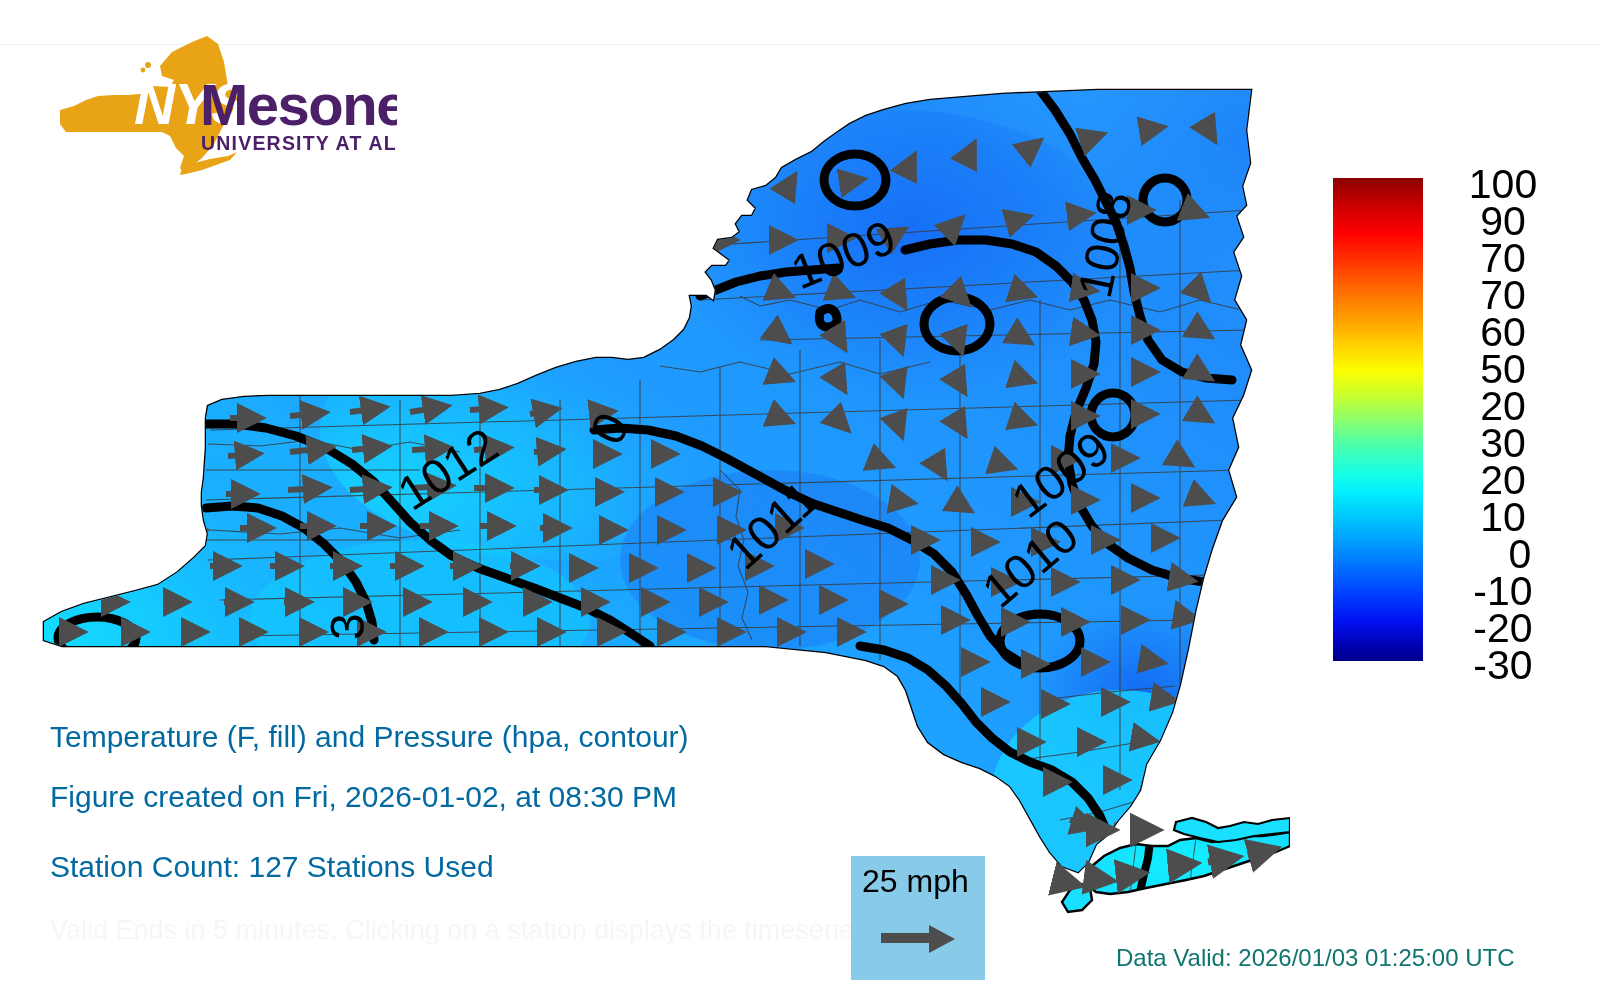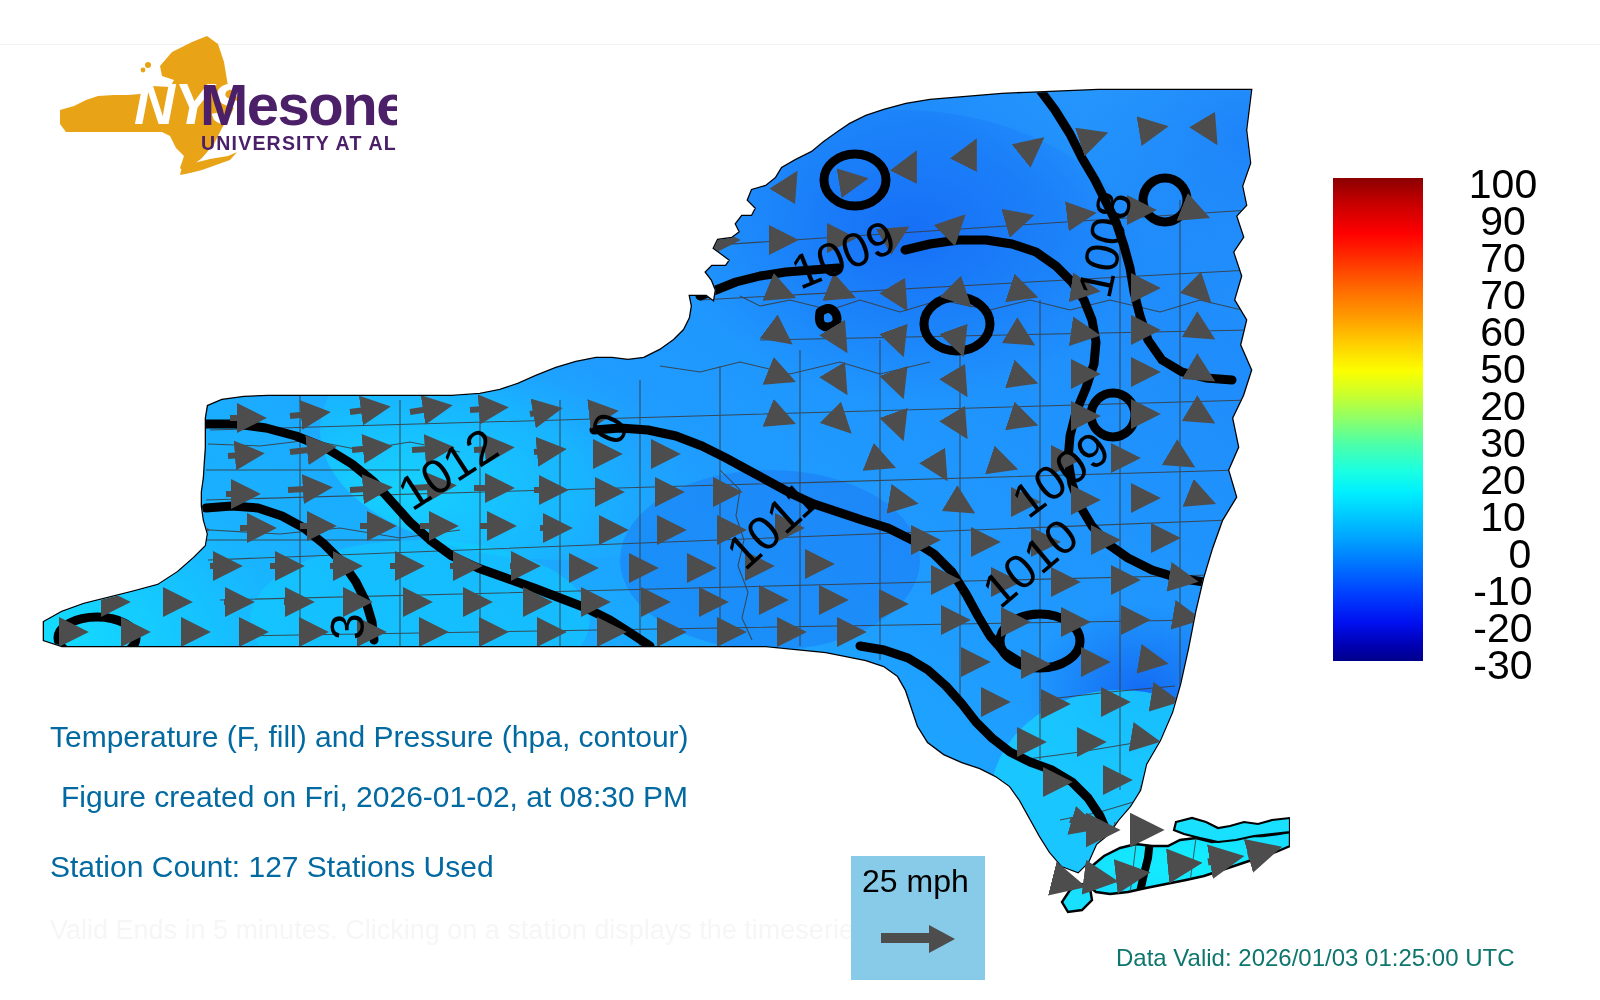--- a/index.html
+++ b/index.html
@@ -39,21 +39,21 @@
         #0000b0 97%,
         #00008b 100%);
   }
   .cb-label{position:absolute;left:96px;width:148px;text-align:center;
       font-size:41px;line-height:31px;color:#000;letter-spacing:0px;}
 
   
   .caption-line{position:absolute;left:50px;font-size:30px;line-height:30px;color:#0369a1;
       white-space:nowrap;}
   #caption-0{top:722px;}
-  #caption-1{top:782px;margin-left:11px;}
+  #caption-1{top:782px;}
   #caption-2{top:852px;}
   #caption-cut{top:915px;color:#f6f6f6;font-size:27px;}
 
   
   #wind-legend{position:absolute;left:851px;top:856px;width:134px;height:124px;
       background:#87cbe8;}
   #wind-legend-label{position:absolute;left:11px;top:7px;font-size:32px;line-height:36px;
       color:#000;white-space:nowrap;}
   #wind-legend-arrow{position:absolute;left:30px;top:66px;}
 

